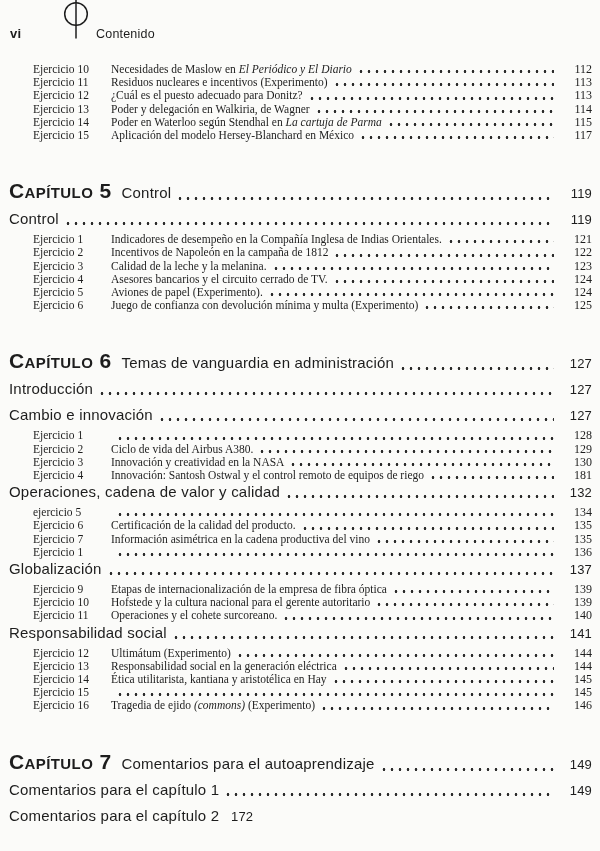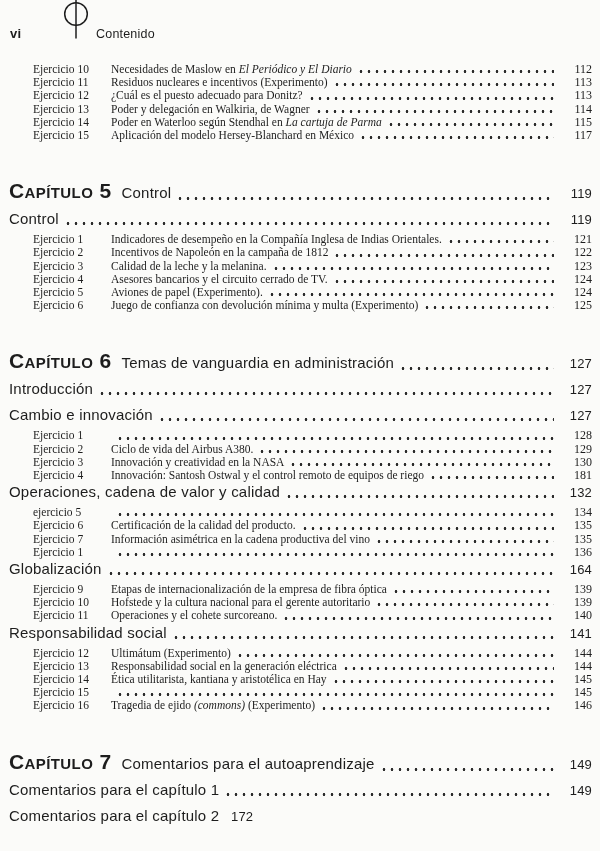--- a/index.html
+++ b/index.html
@@ -237,21 +237,21 @@
           <span class="pnum">135</span>
         </div>
         <div class="row exercise-entry">
           <span class="label">Ejercicio 1</span>
           <span class="leader"></span>
           <span class="pnum">136</span>
         </div>
         <div class="row section-entry">
           <span class="title"><span>Globalización</span></span>
           <span class="leader"></span>
-          <span class="pnum">164</span>
+          <span class="pnum">137</span>
         </div>
         <div class="row exercise-entry">
           <span class="label">Ejercicio 9</span>
           <span class="title"><span>Etapas de internacionalización de la empresa de fibra óptica</span></span>
           <span class="leader"></span>
           <span class="pnum">139</span>
         </div>
         <div class="row exercise-entry">
           <span class="label">Ejercicio 10</span>
           <span class="title"><span>Hofstede y la cultura nacional para el gerente autoritario</span></span>

